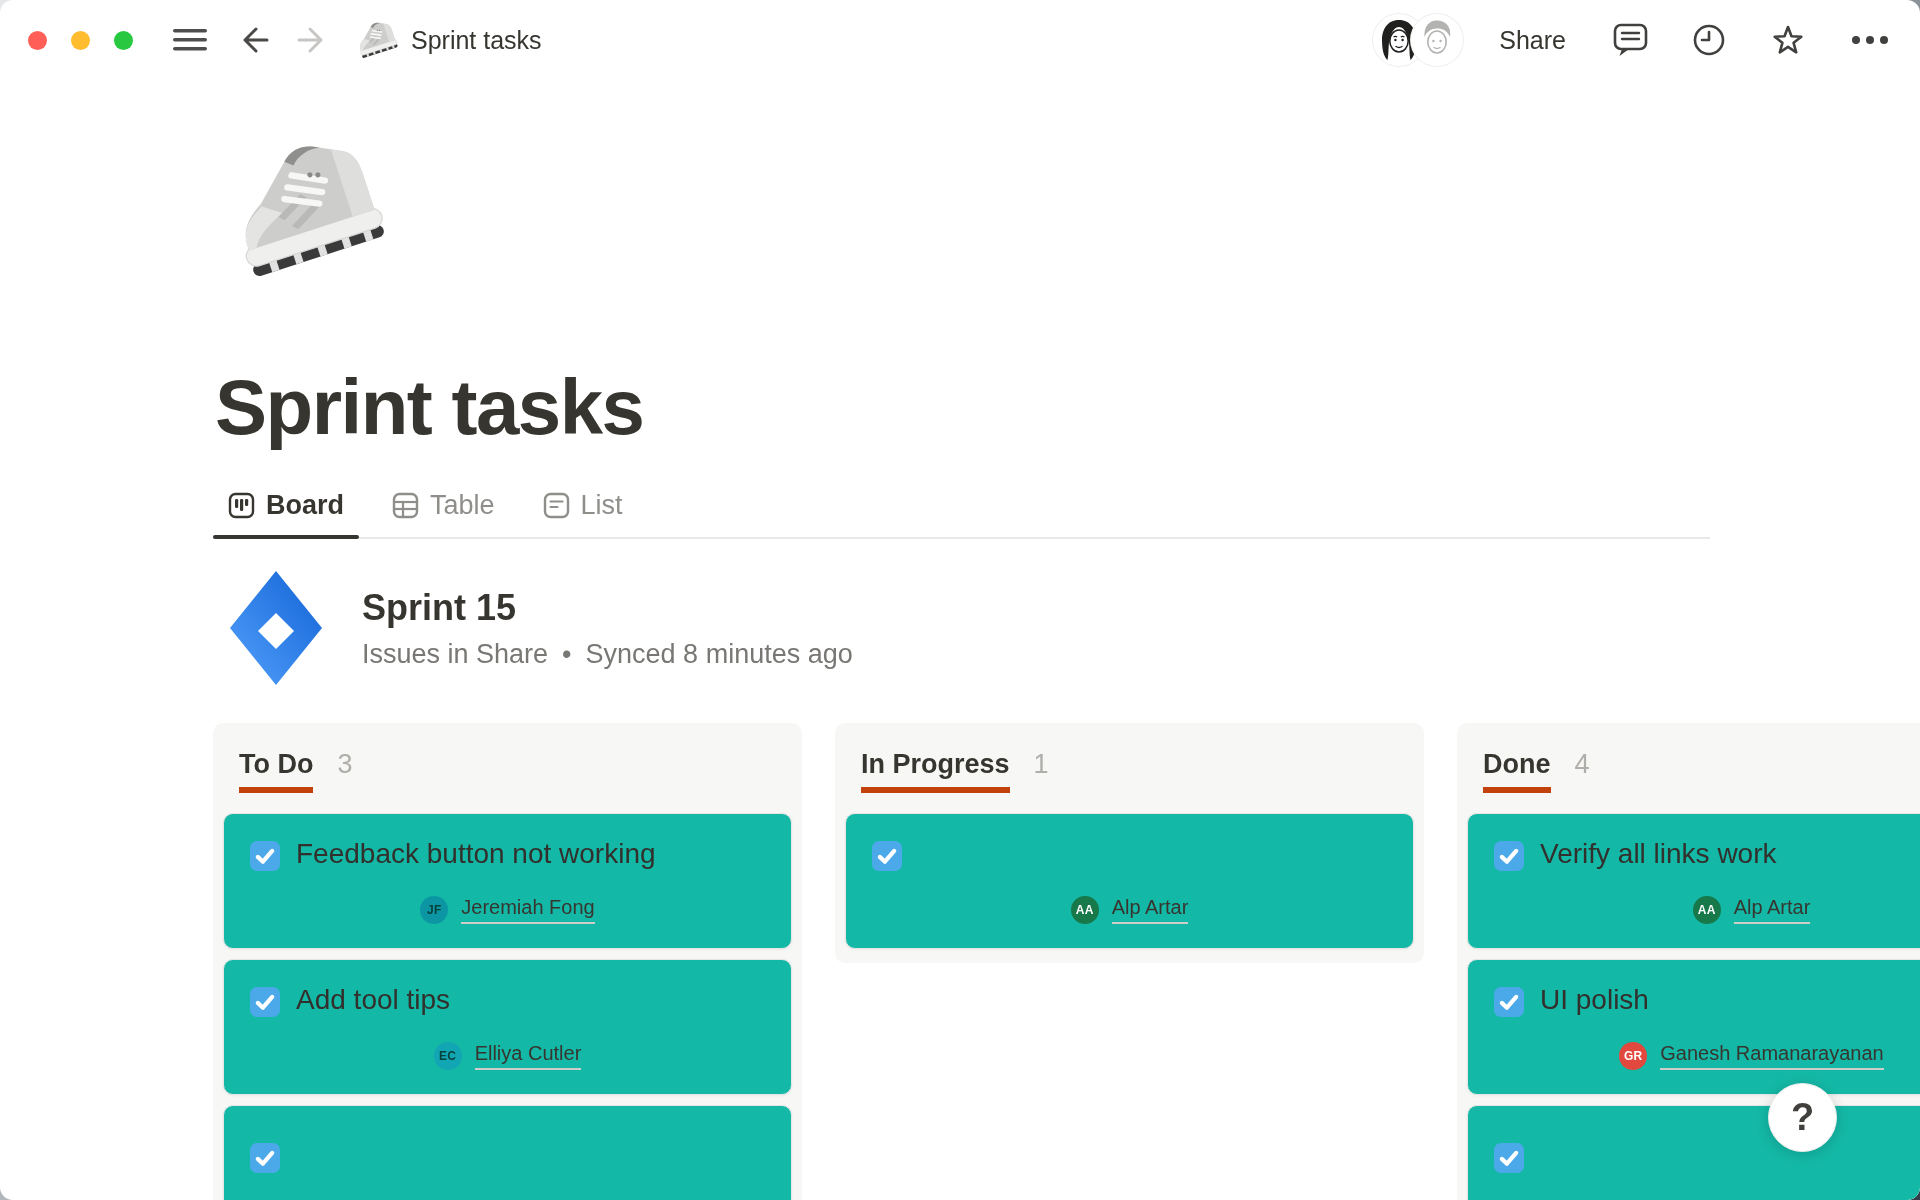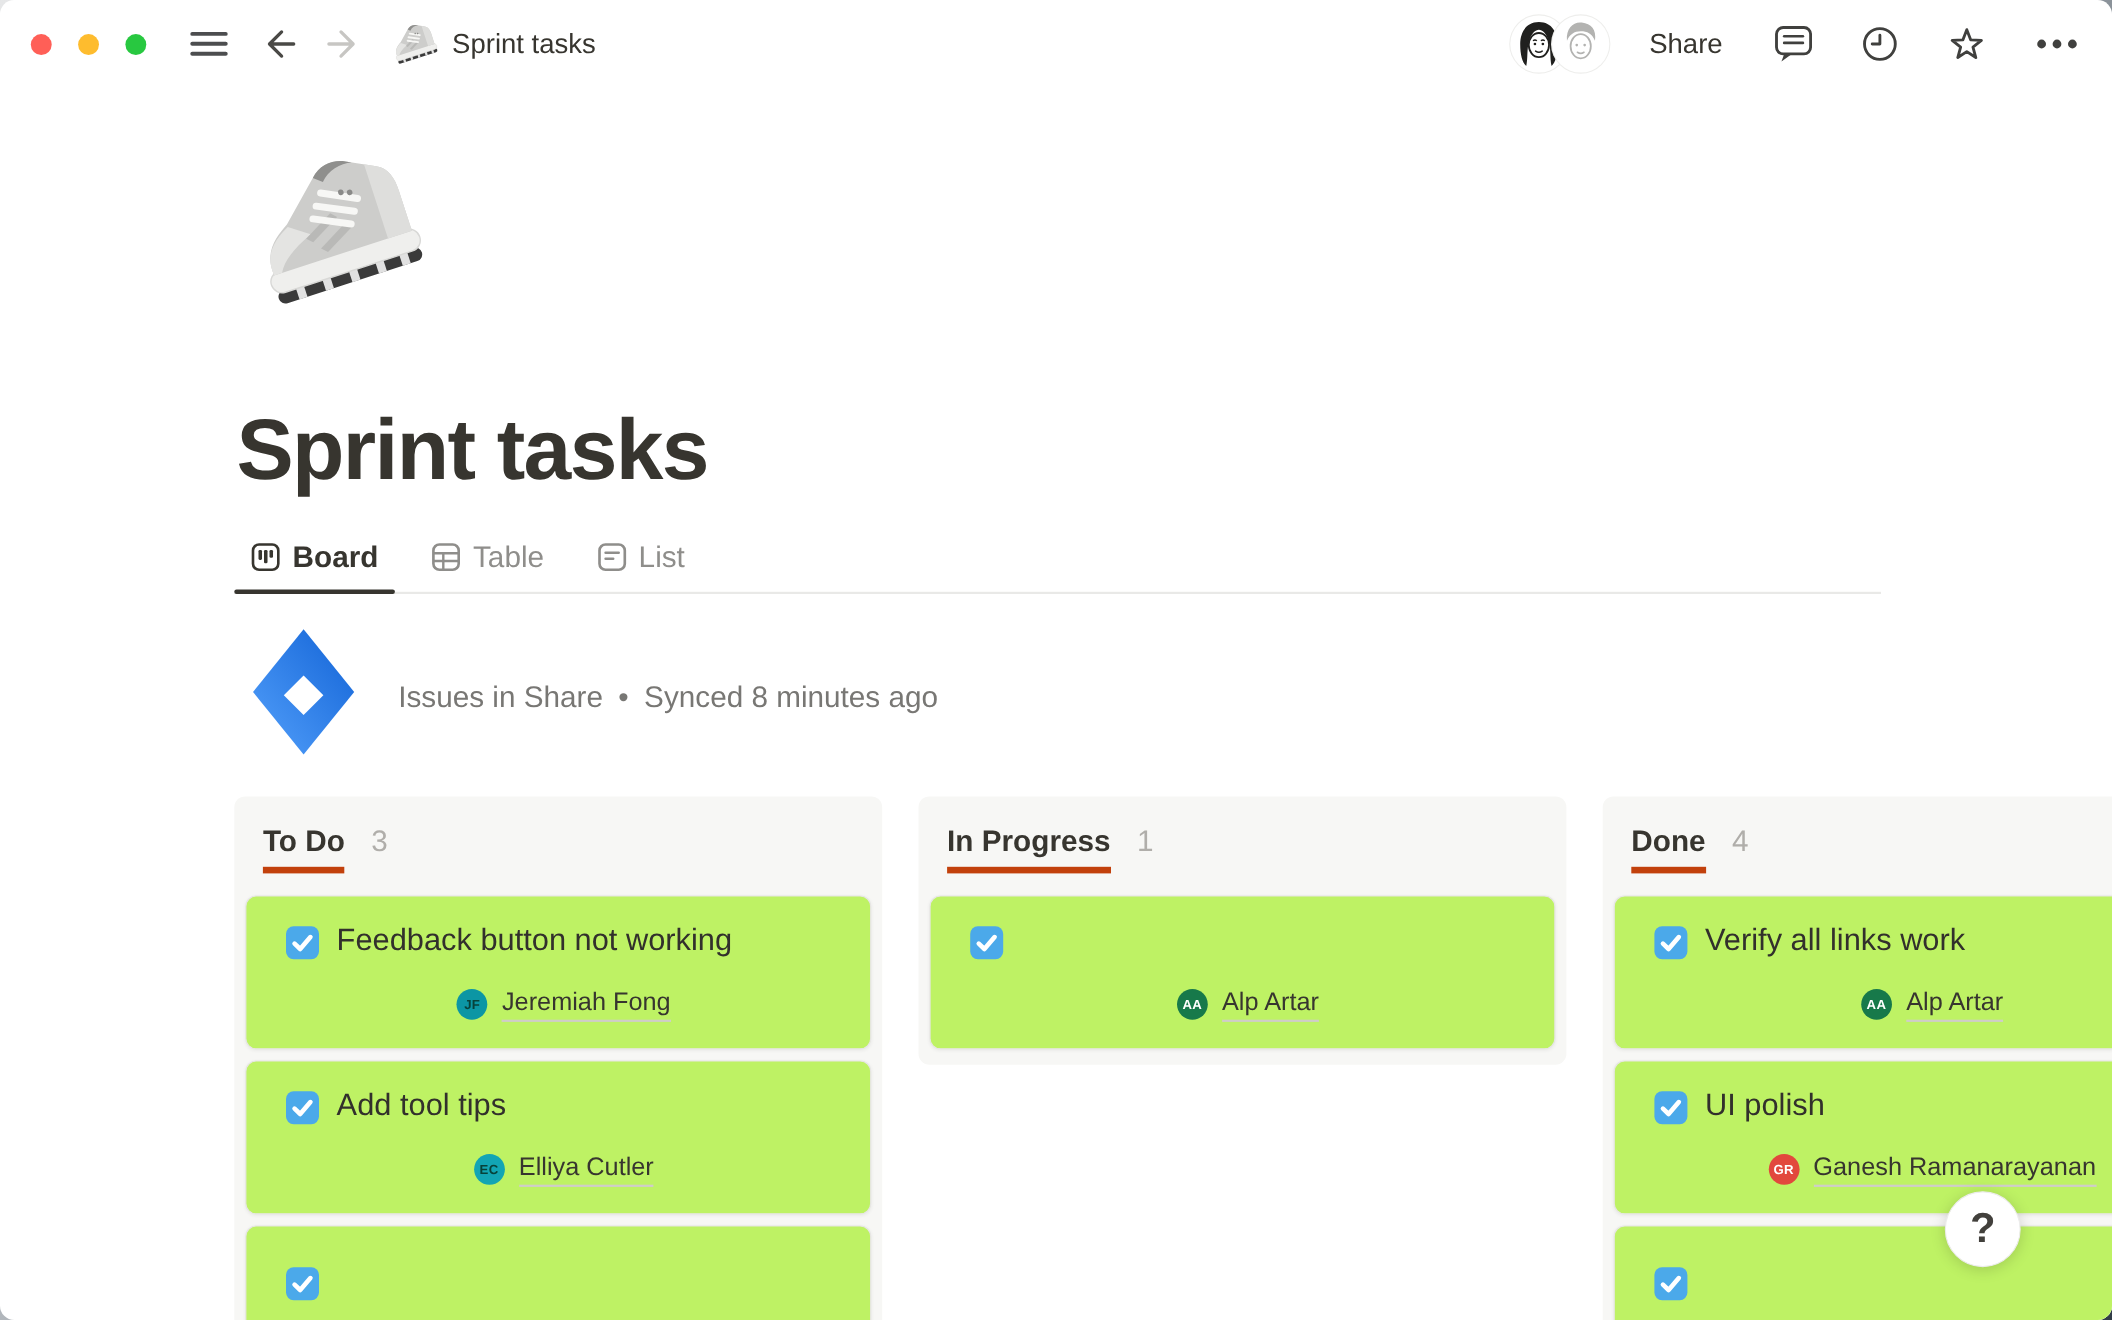--- a/index.html
+++ b/index.html
@@ -52,28 +52,28 @@
   .coll-sub { margin-top:10px; font-size:27px; color:var(--secondary_text); display:flex; align-items:center; gap:14px; }
 
   
   .board { display:flex; gap:33px; margin:36px 0 0 213px; align-items:flex-start; }
   .column { width:589px; flex:0 0 589px; background:var(--column_bg); border-radius:10px; padding:26px 0 14px 0; }
   .column.tall { min-height:560px; }
   .col-head { padding:0 26px; display:flex; align-items:baseline; }
   .col-name { font-size:27px; font-weight:700; color:var(--accent_text); border-bottom:6px solid #c2410c; padding-bottom:7px; cursor:pointer; }
   .col-count { font-size:27px; color:var(--count_gray); margin-left:24px; }
   .cards { margin-top:20px; padding:0 10px; display:flex; flex-direction:column; gap:10px; }
-  .card { background:#bef264; border:1px solid #e7e6e4; border-radius:10px; box-shadow:0 1px 3px rgba(15,15,15,.05); padding:16px 26px 24px 36px; cursor:pointer; }
+  .card { background:#14b8a6; border:1px solid #e7e6e4; border-radius:10px; box-shadow:0 1px 3px rgba(15,15,15,.05); padding:16px 26px 24px 26px; cursor:pointer; }
   .card.partial { padding-top:26px; height:120px; }
   .card-title { font-size:28px; line-height:48px; font-weight:500; color:#32302c; }
   .chk { display:inline-flex; align-items:center; justify-content:center; width:30px; height:30px; border-radius:7px; background:var(--checkbox_blue); vertical-align:-5px; margin-right:16px; cursor:pointer; }
   .assignee { margin-top:18px; display:flex; align-items:center; gap:13px;justify-content:center; }
   .av { width:28px; height:28px; border-radius:50%; display:flex; align-items:center; justify-content:center; flex:0 0 28px; }
   .av span { font-size:12px; font-weight:700; letter-spacing:.3px; }
-  .aname { font-size:23px; color:var(--accent_text); border-bottom:2px solid #cfcdc9; padding-bottom:3px; white-space:nowrap; }
+  .aname { font-size:20px; color:var(--accent_text); border-bottom:2px solid #cfcdc9; padding-bottom:3px; white-space:nowrap; }
 
   
   .help-btn { position:absolute; right:83px; bottom:48px; width:69px; height:69px; border-radius:50%; background:#fff; border:1px solid #ececeb; box-shadow:0 2px 14px rgba(0,0,0,.16); font-size:38px; font-weight:700; color:#42403c; display:flex; align-items:center; justify-content:center; cursor:pointer; font-family:"Liberation Sans",sans-serif; } 
   .hidden-defs { position:absolute; width:0; height:0; overflow:hidden; }
 </style>
 </head>
 <body>
 
 <svg class="hidden-defs" aria-hidden="true">
   <defs>
@@ -239,20 +239,21 @@
     </div>
   </div>
 
   
   <div class="collection">
     <svg width="96" height="118" viewBox="0 0 96 118">
       <polygon points="48,2 94,59 48,116 2,59" fill="url(#jg)"></polygon>
       <polygon points="48,44 66,62 48,80 30,62" fill="#ffffff"></polygon>
     </svg>
     <div class="coll-text">
+      <div class="coll-title">Sprint 15</div>
       <div class="coll-sub">
         <span>Issues in Share</span>
         <span>•</span>
         <span>Synced 8 minutes ago</span>
       </div>
     </div>
   </div>
 
   
   <div class="board">

